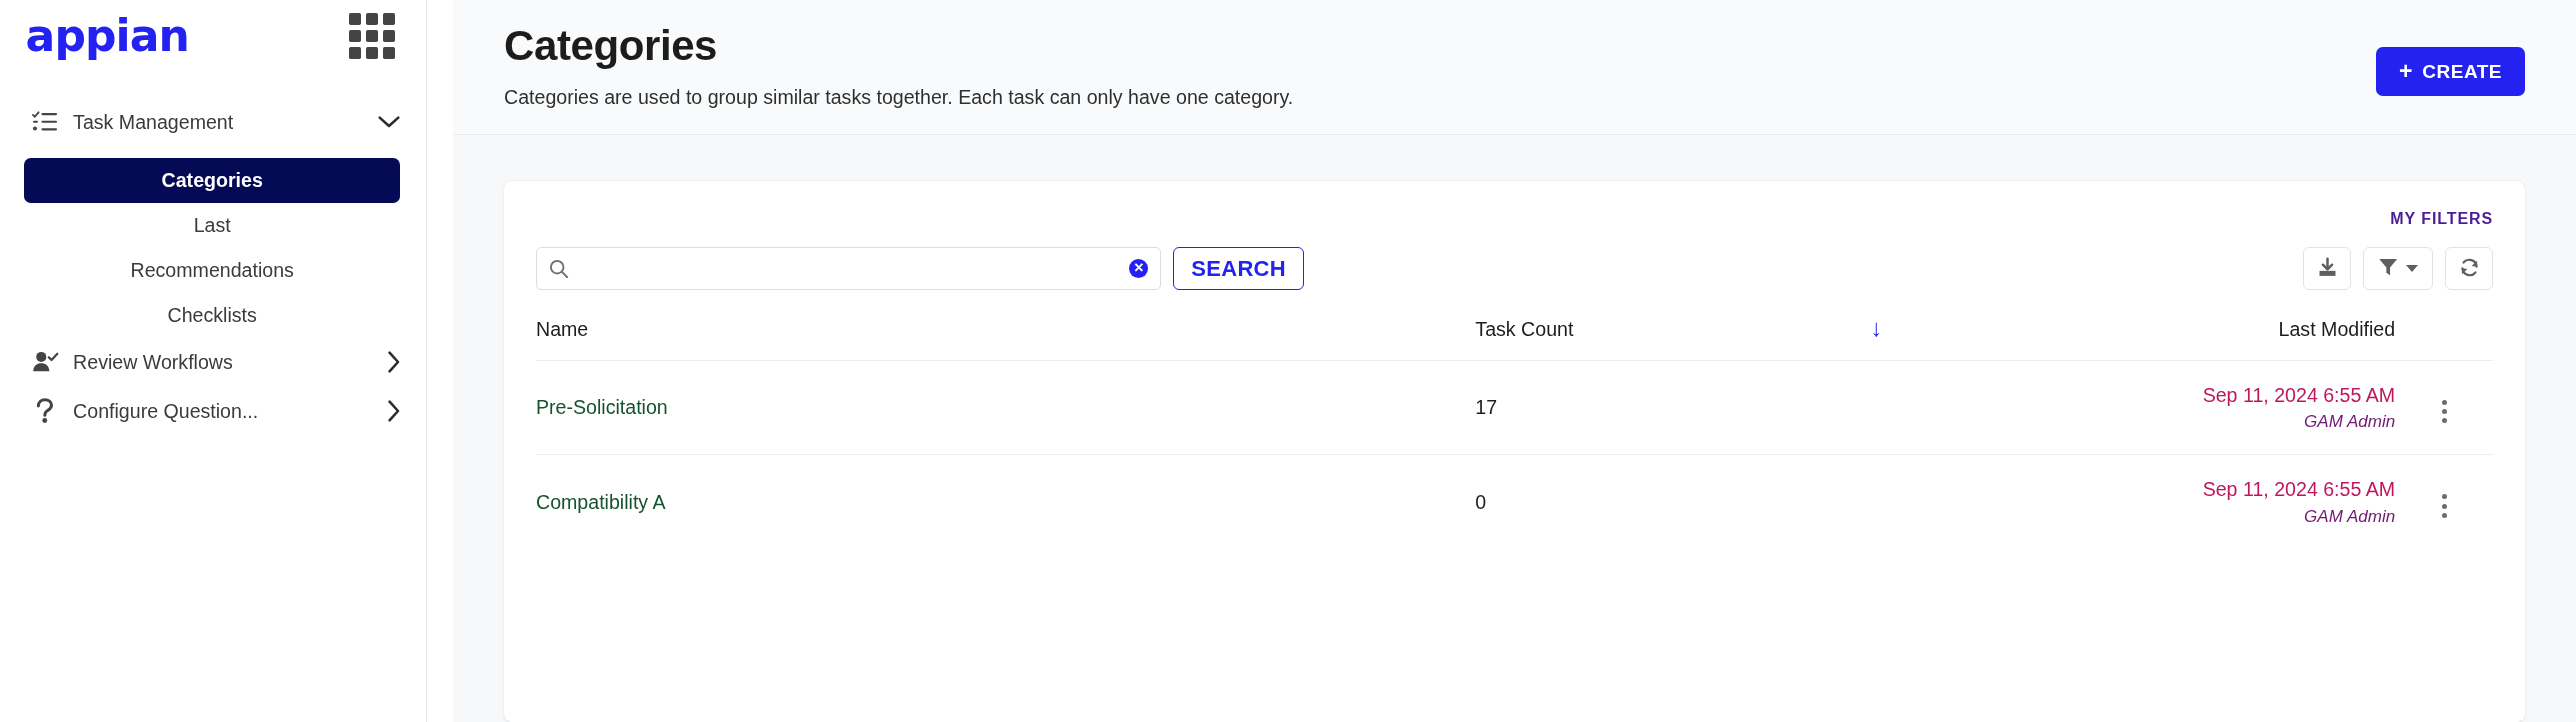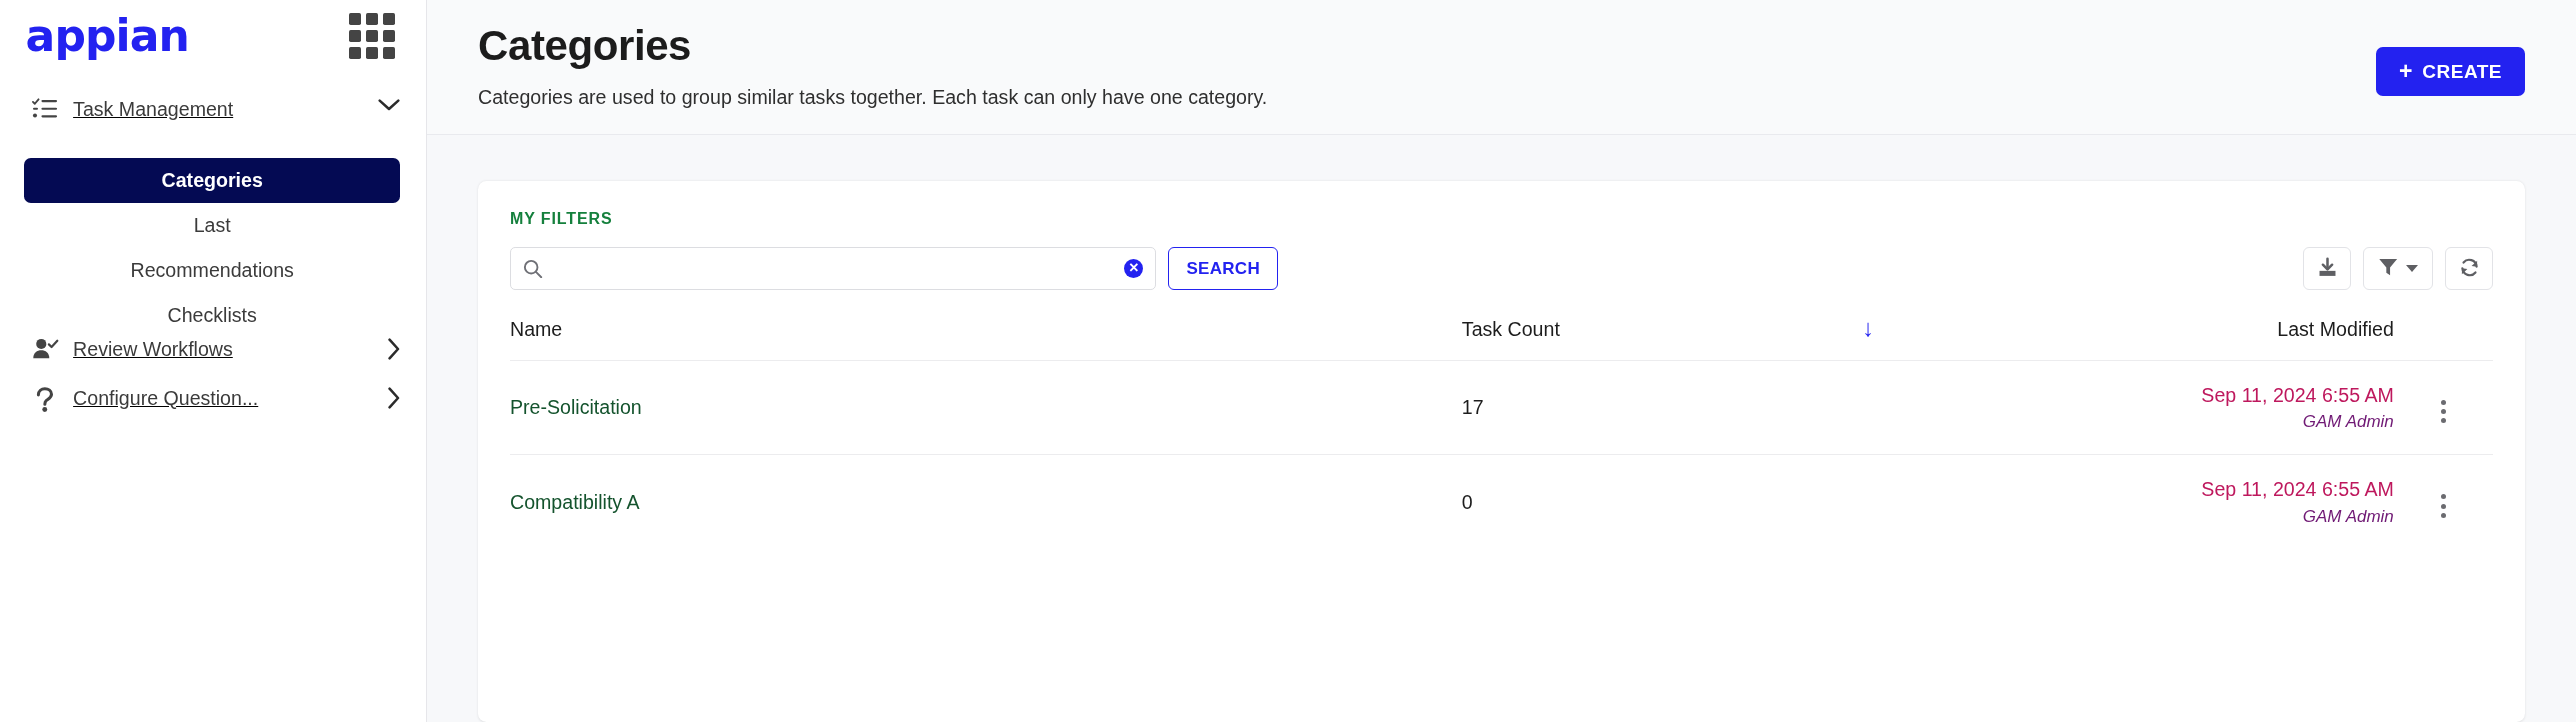--- a/index.html
+++ b/index.html
@@ -2,21 +2,21 @@
 <html style="font-size:13.6px"><head>
 <meta charset="utf-8">
 <style>
   * { box-sizing: border-box; margin: 0; padding: 0; }
   html, body {
     width: 2576px; height: 722px;
     font-family: "Liberation Sans", sans-serif;
     background: #ffffff;
     overflow: hidden;
   }
-  .app { display: flex; width: 2576px; height: 722px; }
+  .app { display: flex; width: 2576px; height: 722px; gap: 26px; }
 
   
   .sidebar {
     width: 427px;
     flex: 0 0 427px;
     background: #ffffff;
     border-right: 1.7px solid #e6e6ea;
     position: relative;
   }
   .sidebar-top {
@@ -32,25 +32,24 @@
     color: #2322f0;
     letter-spacing: -0.9px;
     line-height: 1;
     font-family: "DejaVu Sans", sans-serif;
   }
   .grid-icon { display: grid; grid-template-columns: repeat(3, 12px); gap: 5.1px; cursor: pointer; }
   .grid-icon i { display: block; width: 12px; height: 12px; background: #444; border-radius: 1.7px; }
 
   .nav { padding-top: 25.6px; }
   .nav-group {
-    display: flex; align-items: flex-start;
+    display: flex; align-items: center;
     height: 49px;
     padding: 0 25.6px;
     cursor: pointer;
-    text-decoration: underline;
   }
   .nav-group .nav-ico {
     width: 39px; flex: 0 0 39px;
     display: flex; align-items: center; justify-content: center;
     color: #444;
   }
   .nav-group .nav-label {
     flex: 1;
     font-size: 19.6px;
     color: #3b3b3b;
@@ -127,22 +126,23 @@
   .card {
     background: #ffffff;
     border-radius: 8.5px;
     box-shadow: 0 0.9px 2.6px rgba(0,0,0,0.10);
     padding: 29px 32px 0 32px;
     height: 100%;
   }
   .filters-label {
     font-size: 16px;
     font-weight: 700;
-    color: #15803d;
+    color: #4c1d95;
     letter-spacing: 0.9px;
+    text-align: right;
   }
 
   .search-row {
     margin-top: 19px;
     display: flex;
     align-items: center;
     gap: 19px;
   }
   .search-wrap {
     flex: 0 0 auto;
@@ -184,21 +184,21 @@
     border: none;
     font-family: "Liberation Sans", sans-serif;
   }
   .search-btn {
     height: 43px;
     padding: 0 17px;
     border: 1.7px solid #2322f0;
     color: #2322f0;
     background: #fff;
     border-radius: 6px;
-    font-size: 17px;
+    font-size: 22px;
     font-weight: 700;
     letter-spacing: 0.3px;
     cursor: pointer;
     font-family: "Liberation Sans", sans-serif;
   }
   .toolbar { margin-left: auto; display: flex; gap: 12px; }
   .tool-btn {
     height: 43px;
     min-width: 48px;
     border: 1.7px solid #e2e3e7;

